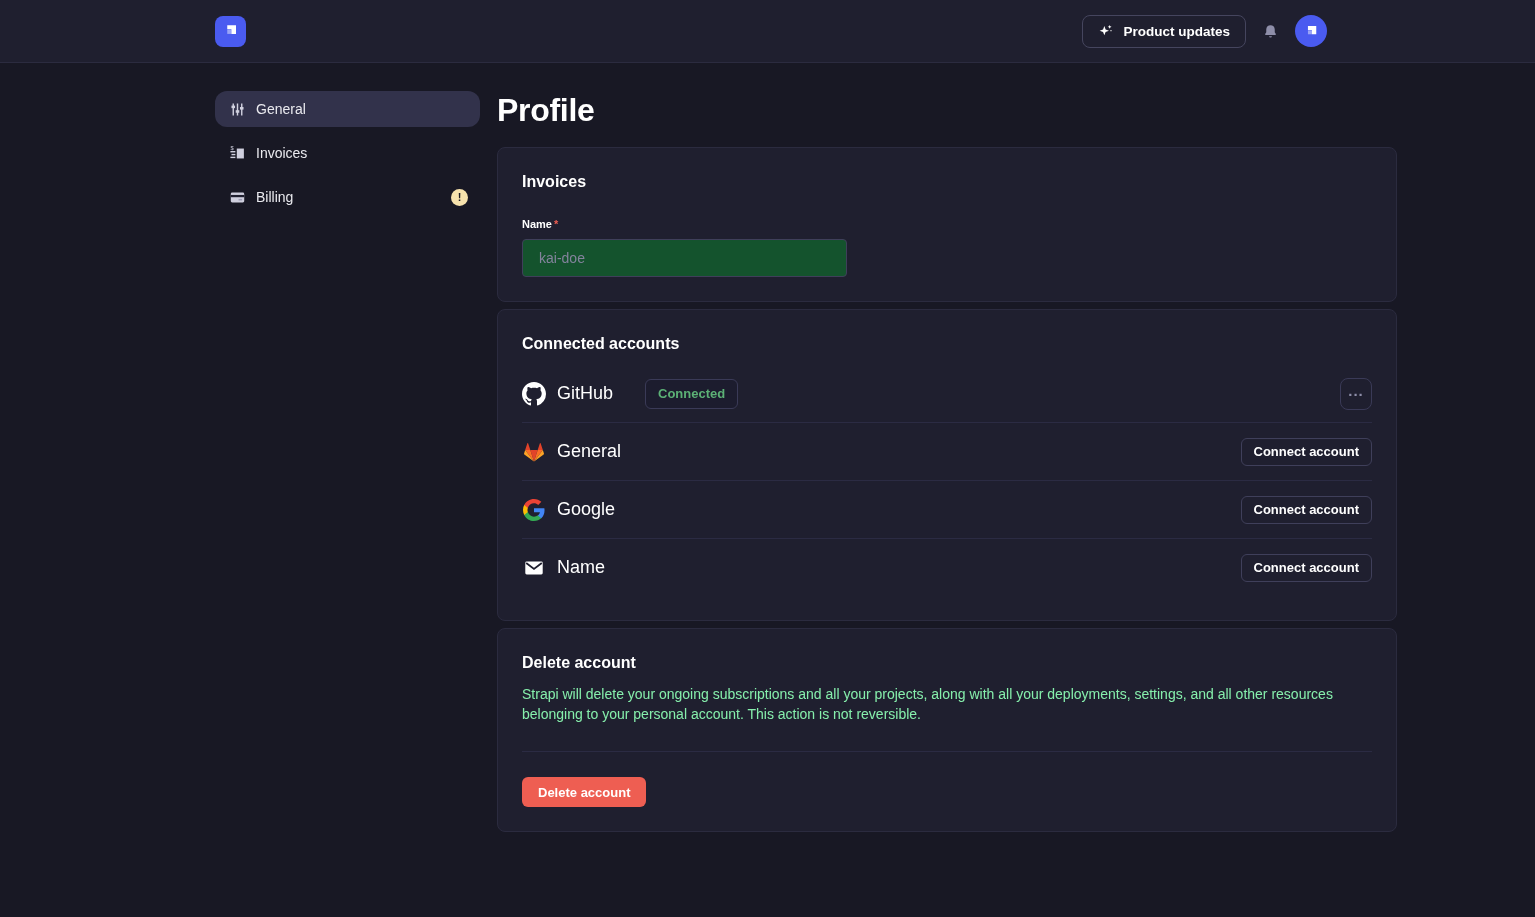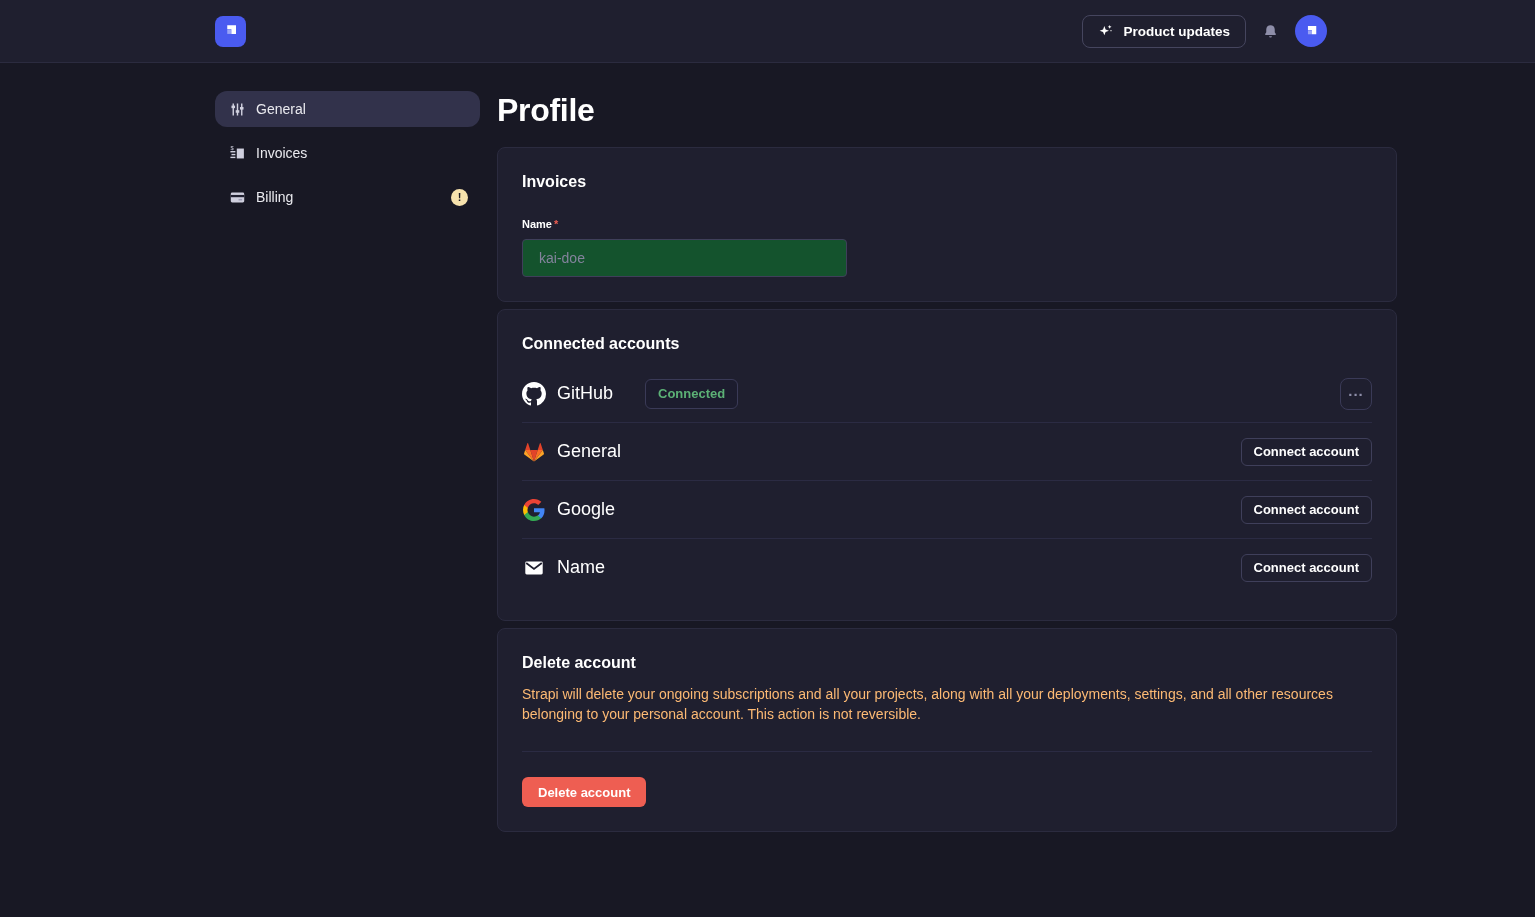--- a/index.html
+++ b/index.html
@@ -81,21 +81,21 @@
     background:transparent;border:1px solid #3a3a57;color:#8e8ea9;
     font-size:15px;font-weight:700;line-height:1;cursor:pointer;
     display:flex;align-items:center;justify-content:center;padding:0 0 6px 0;letter-spacing:1px;
   }
   .btn-connect{
     margin-left:auto;height:28px;padding:0 12px;border-radius:6px;
     background:transparent;border:1px solid #3f3f5a;color:#ffffff;
     font-family:inherit;font-size:13px;font-weight:700;cursor:pointer;
   }
   
-  .delete-desc{margin:12px 0 11px 0;font-size:14px;line-height:20px;color:#fdba74;}
+  .delete-desc{margin:12px 0 11px 0;font-size:14px;line-height:20px;color:#86efac;}
   .card hr{border:none;border-top:1px solid #2b2b43;margin:27px 0 0 0;}
   .btn-danger{
     margin-top:25px;height:30px;padding:0 16px;border:none;border-radius:6px;
     background:#ee5e52;color:#ffffff;font-family:inherit;font-size:13px;font-weight:700;cursor:pointer;
   }
 </style>
 </head>
 <body>
 
 <header>

